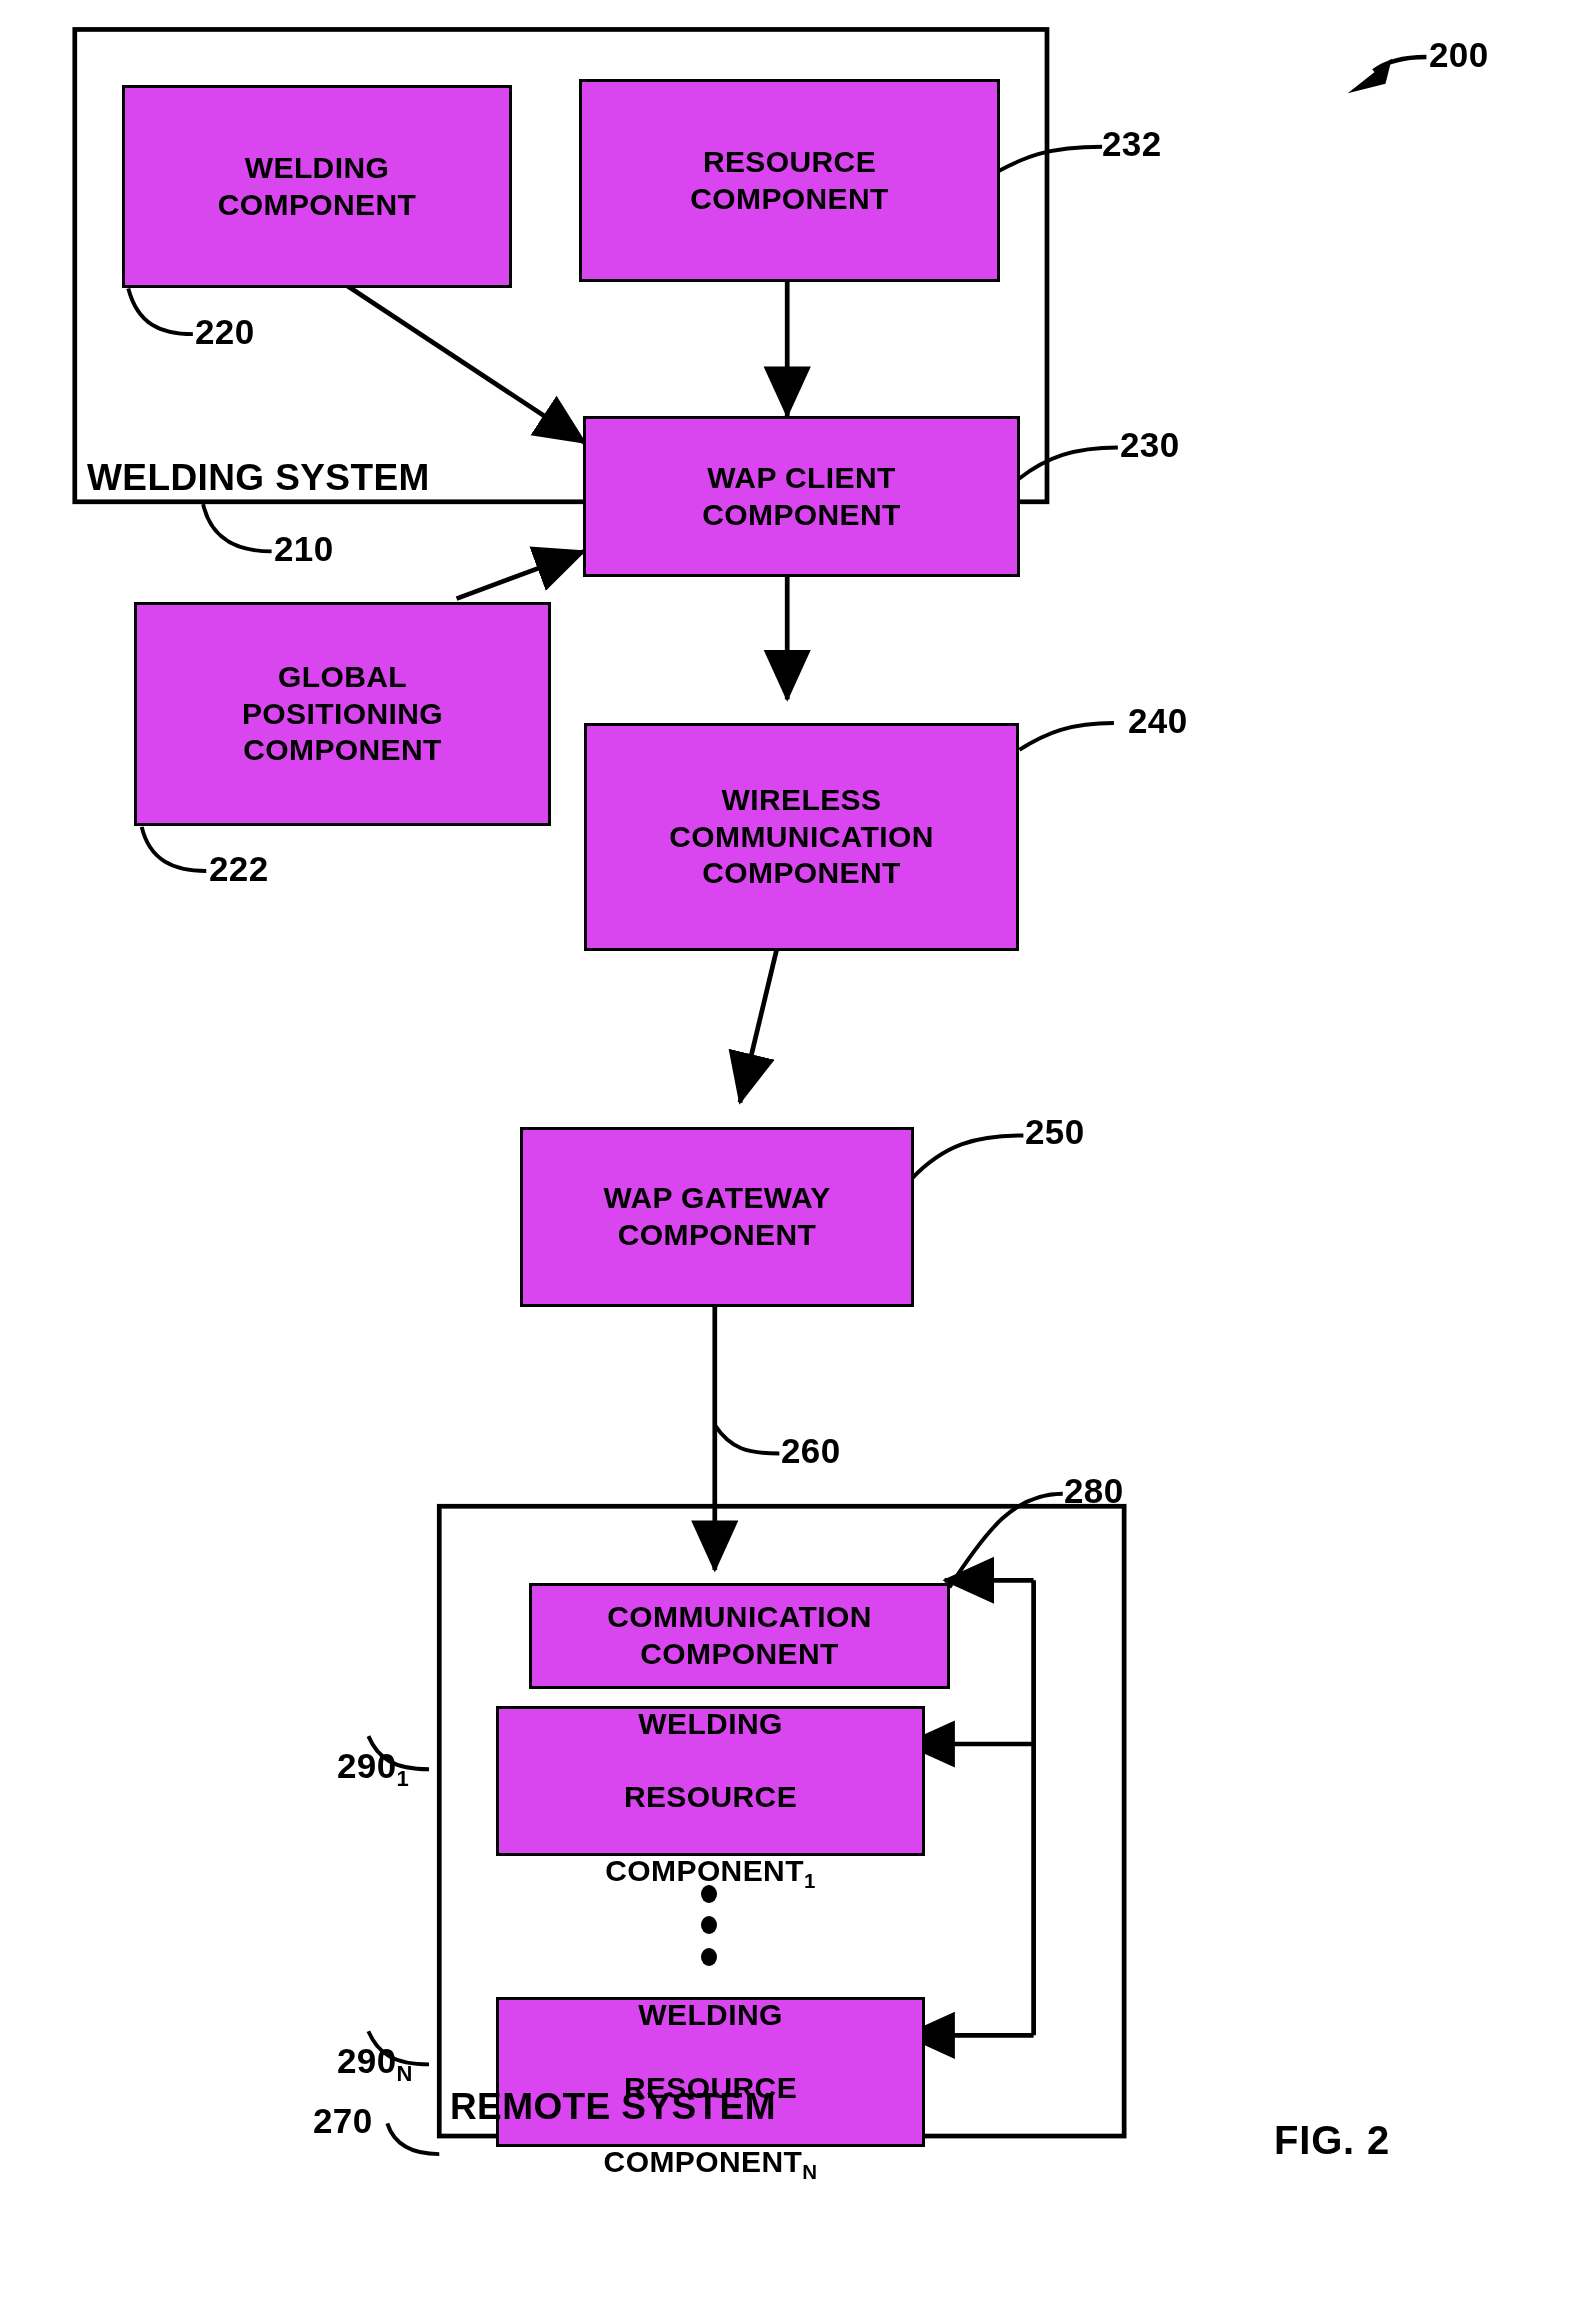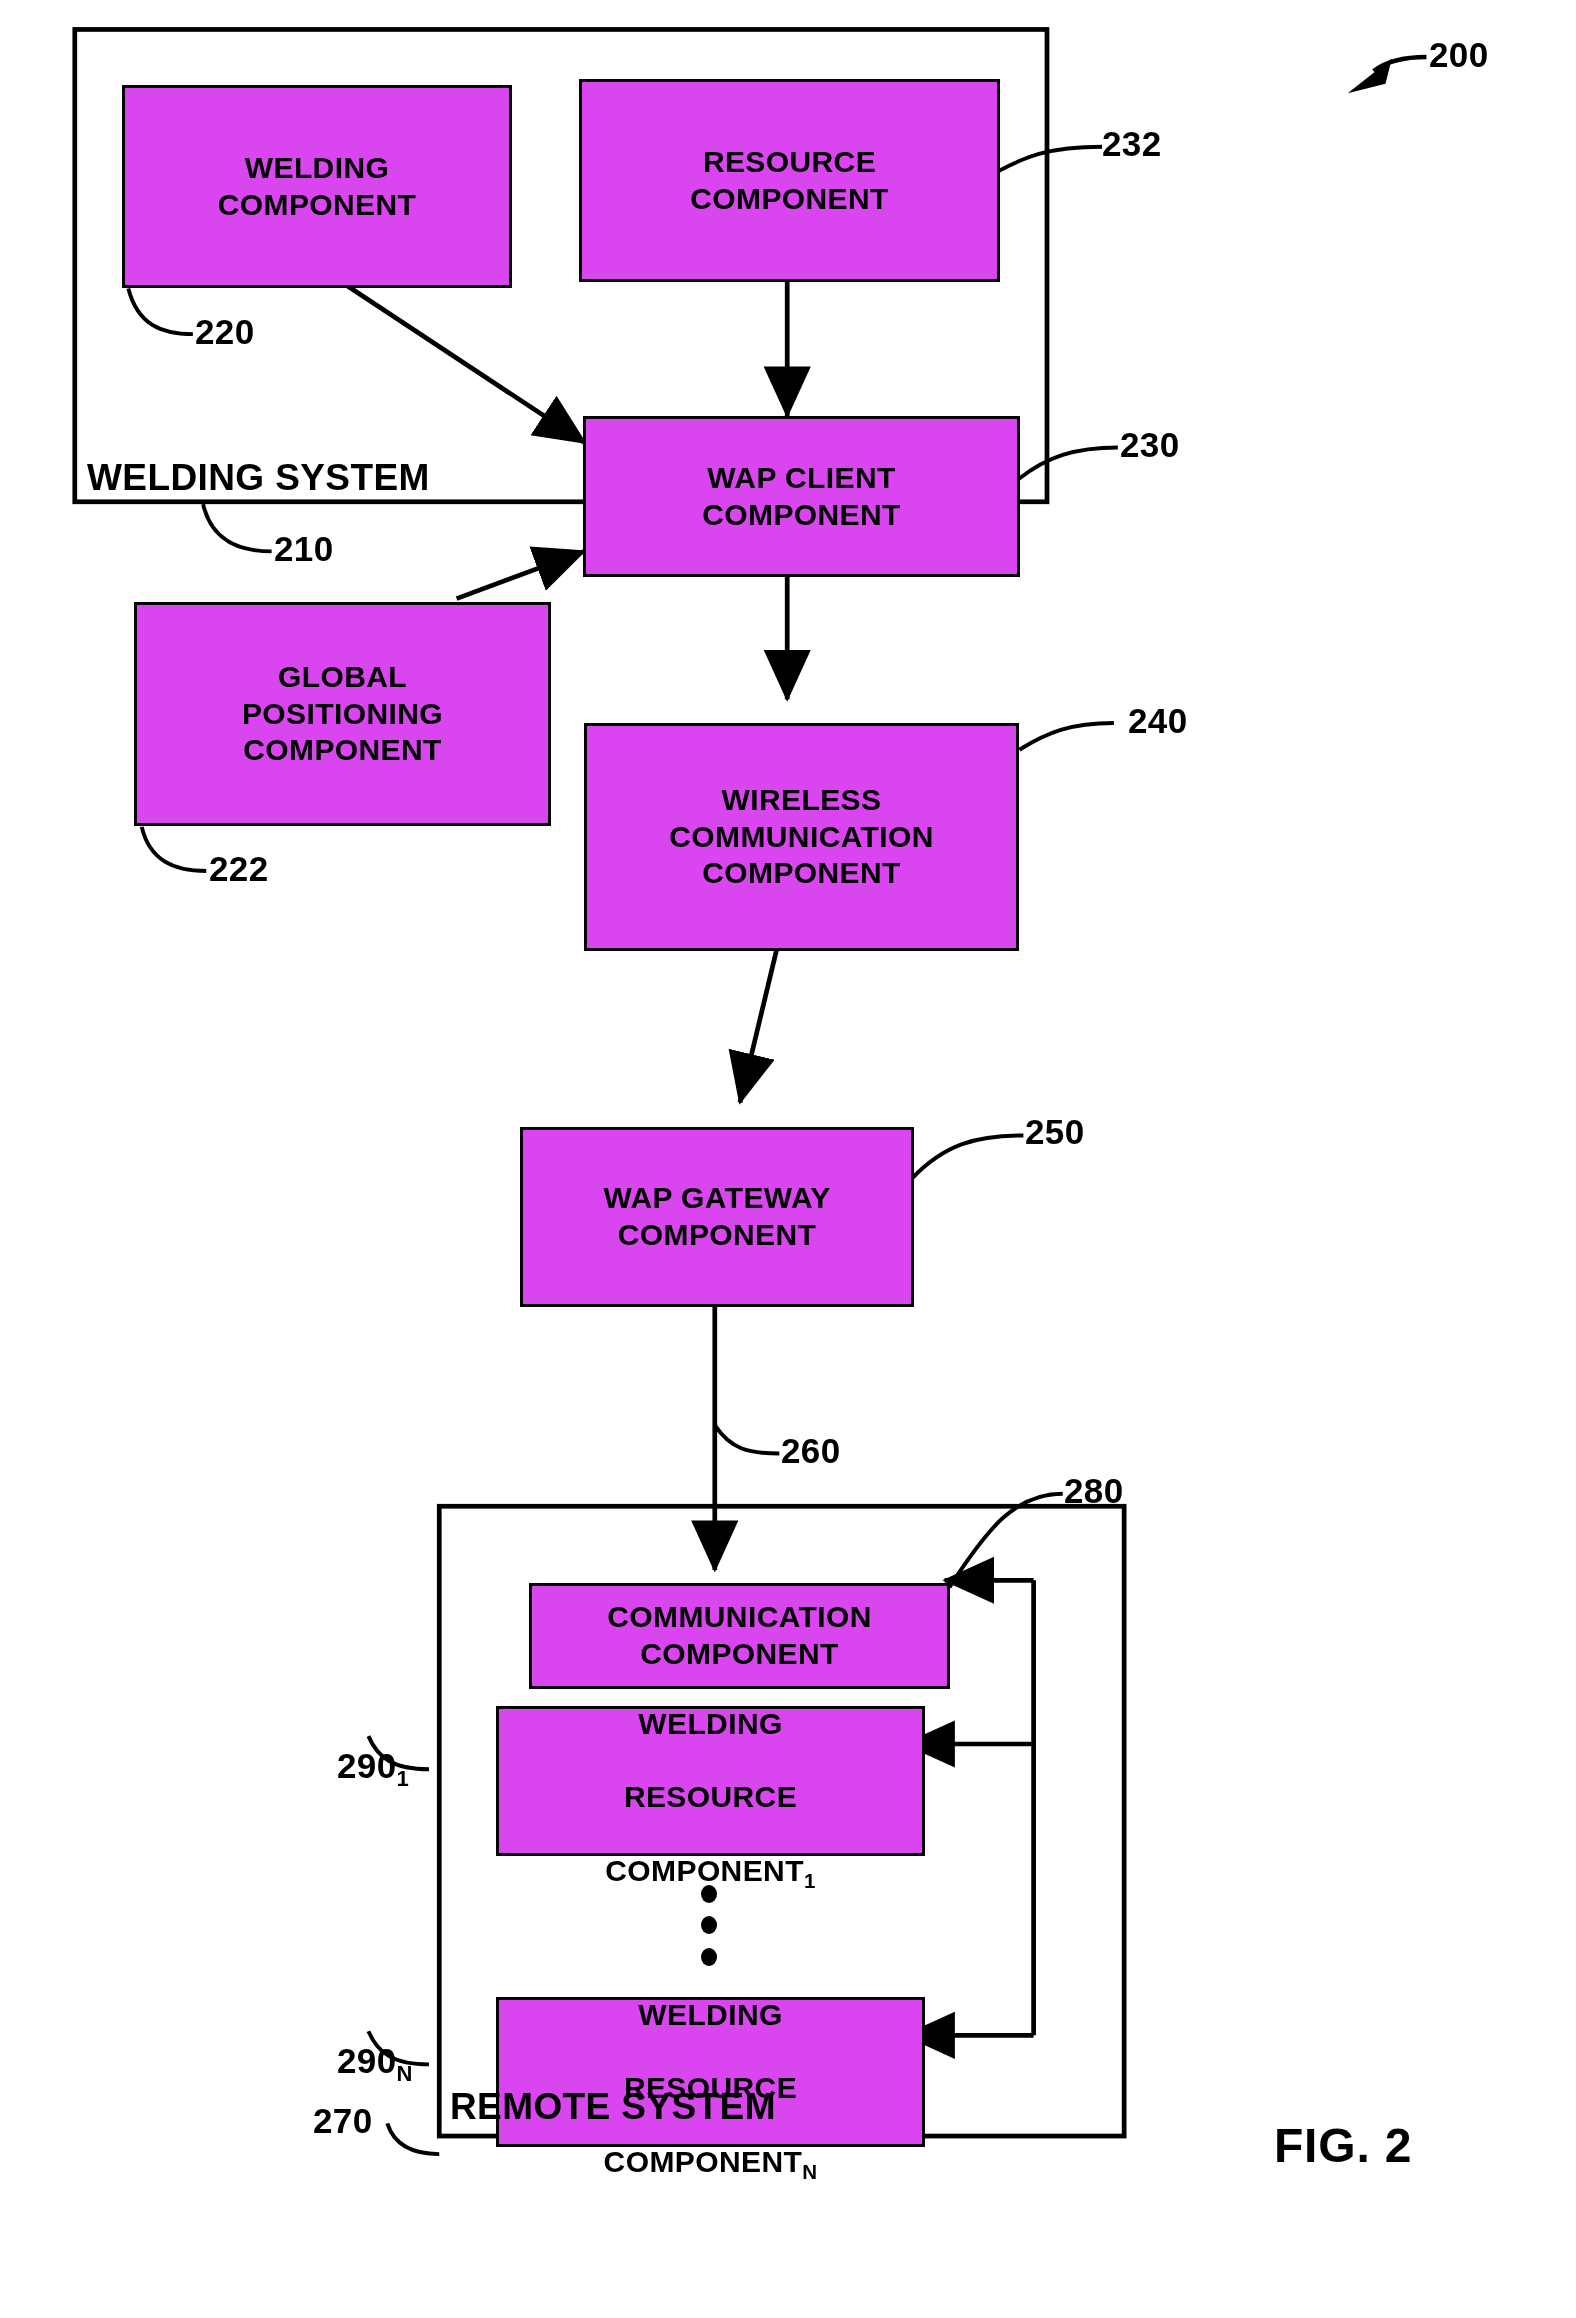--- a/index.html
+++ b/index.html
@@ -55,21 +55,21 @@
     letter-spacing: 0.4px;
     white-space: nowrap;
   }
   .reflabel sub {
     font-size: 22px;
     font-weight: bold;
   }
   .figlabel {
     position: absolute;
     font-weight: bold;
-    font-size: 48px;
+    font-size: 40px;
     letter-spacing: 0.8px;
     white-space: nowrap;
   }
   .sub {
     font-size: 20.5px;
     vertical-align: sub;
     font-weight: bold;
   }
   .ellipsis-dots {
     position: absolute;

